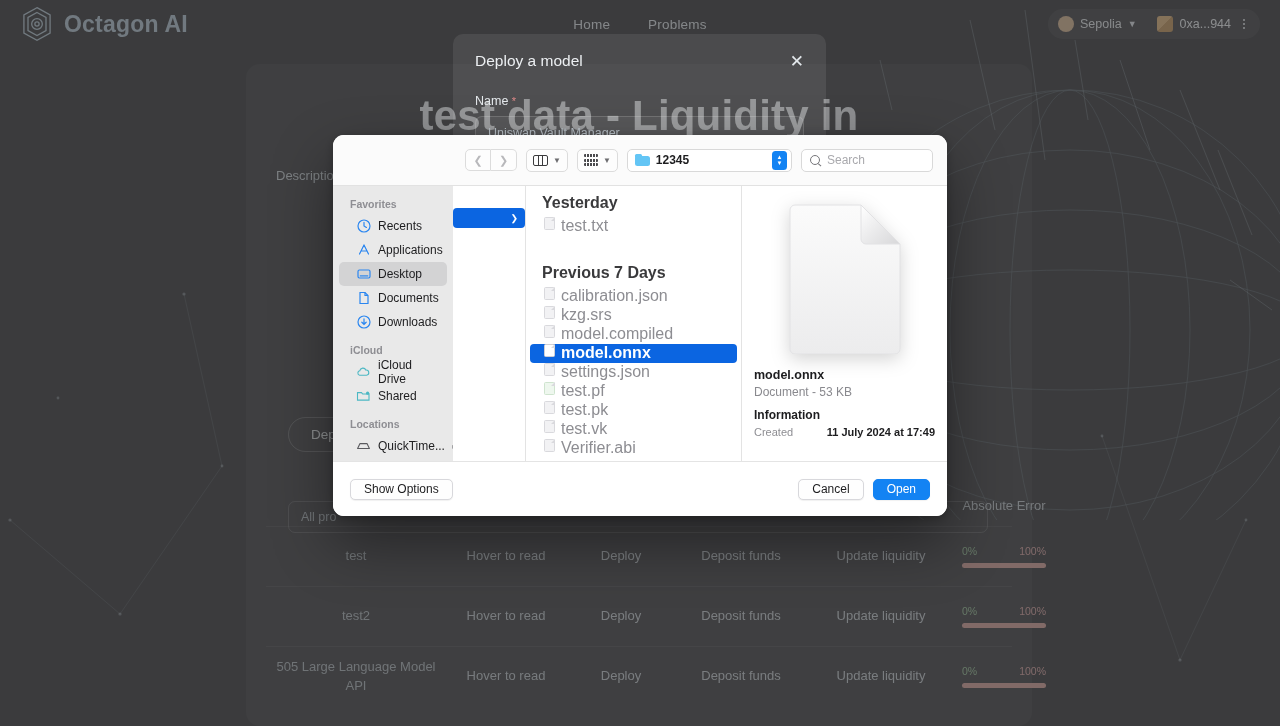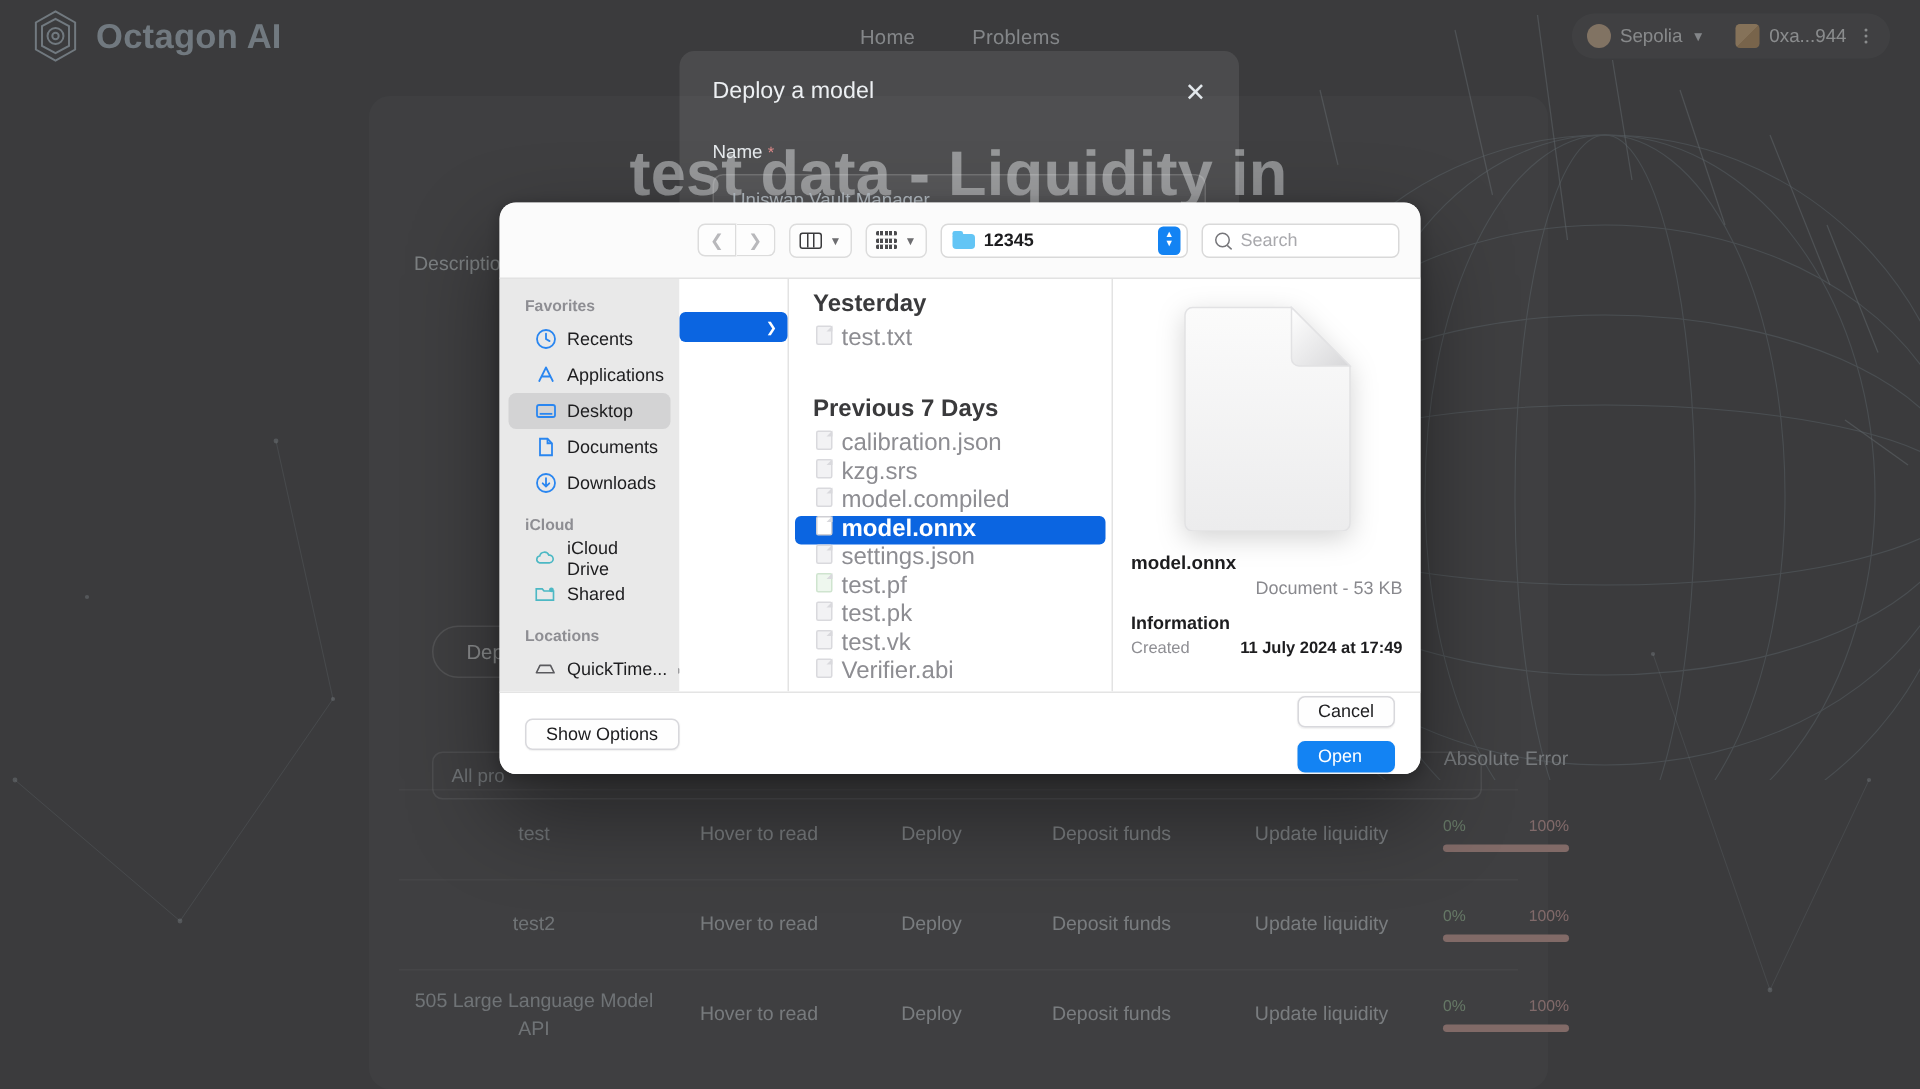--- a/index.html
+++ b/index.html
@@ -272,40 +272,40 @@
   .fic.pf:before { background:#eef7ee; border-color:#cfe4cf; }
   .gap { height: 22px; }
 
   
   .col-c { width: 205px; flex: 0 0 205px; background: #fff; padding: 10px 12px 0; overflow: hidden; }
   .doc-ic {
     width: 118px; height: 150px; margin: 8px auto 0; position: relative;
     filter: drop-shadow(0 5px 9px rgba(0,0,0,.17));
   }
   .prev-name { margin-top: 14px; font-size: 12.5px; font-weight: 700; color: #1d1d1f; }
-  .prev-meta { margin-top: 3px; font-size: 12px; color: #89898e; text-align: right; }
+  .prev-meta { margin-top: 3px; font-size: 12px; color: #89898e; }
   .prev-section { margin-top: 9px; font-size: 12px; font-weight: 700; color: #1d1d1f; }
   .prev-kv { margin-top: 4px; display: flex; justify-content: space-between; font-size: 11px; }
   .prev-k { color: #8e8e93; }
   .prev-v { color: #1d1d1f; font-weight: 600; }
 
   
   .fp-footer {
     height: 55px; flex: 0 0 55px; background: #fff;
     border-top: 1px solid #e4e4e4;
     display: flex; align-items: center; padding: 0 17px;
   }
   .btn {
     height: 21px; border-radius: 5px; border: 1px solid #d8d8dc;
     background: #fefefe; padding: 0 13px;
     display: flex; align-items: center; font-size: 12px; color: #1d1d1f;
     box-shadow: 0 0.5px 1px rgba(0,0,0,.06);
   }
   .btn.primary { background: #1383f3; border-color: #1383f3; color: #fff; padding: 0 13px; }
-  .foot-right { margin-left: auto; display: flex; gap: 9px; flex-direction: column; }
+  .foot-right { margin-left: auto; display: flex; gap: 9px; }
 </style>
 </head>
 <body>
 
 <div id="app-root">
 
   <div class="globe-wrap">
     <svg width="460" height="520" viewBox="0 0 460 520">
       <g stroke="#9fc3d8" stroke-width="0.7" fill="none" opacity="0.5">
         <ellipse cx="250" cy="330" rx="240" ry="240"></ellipse>

